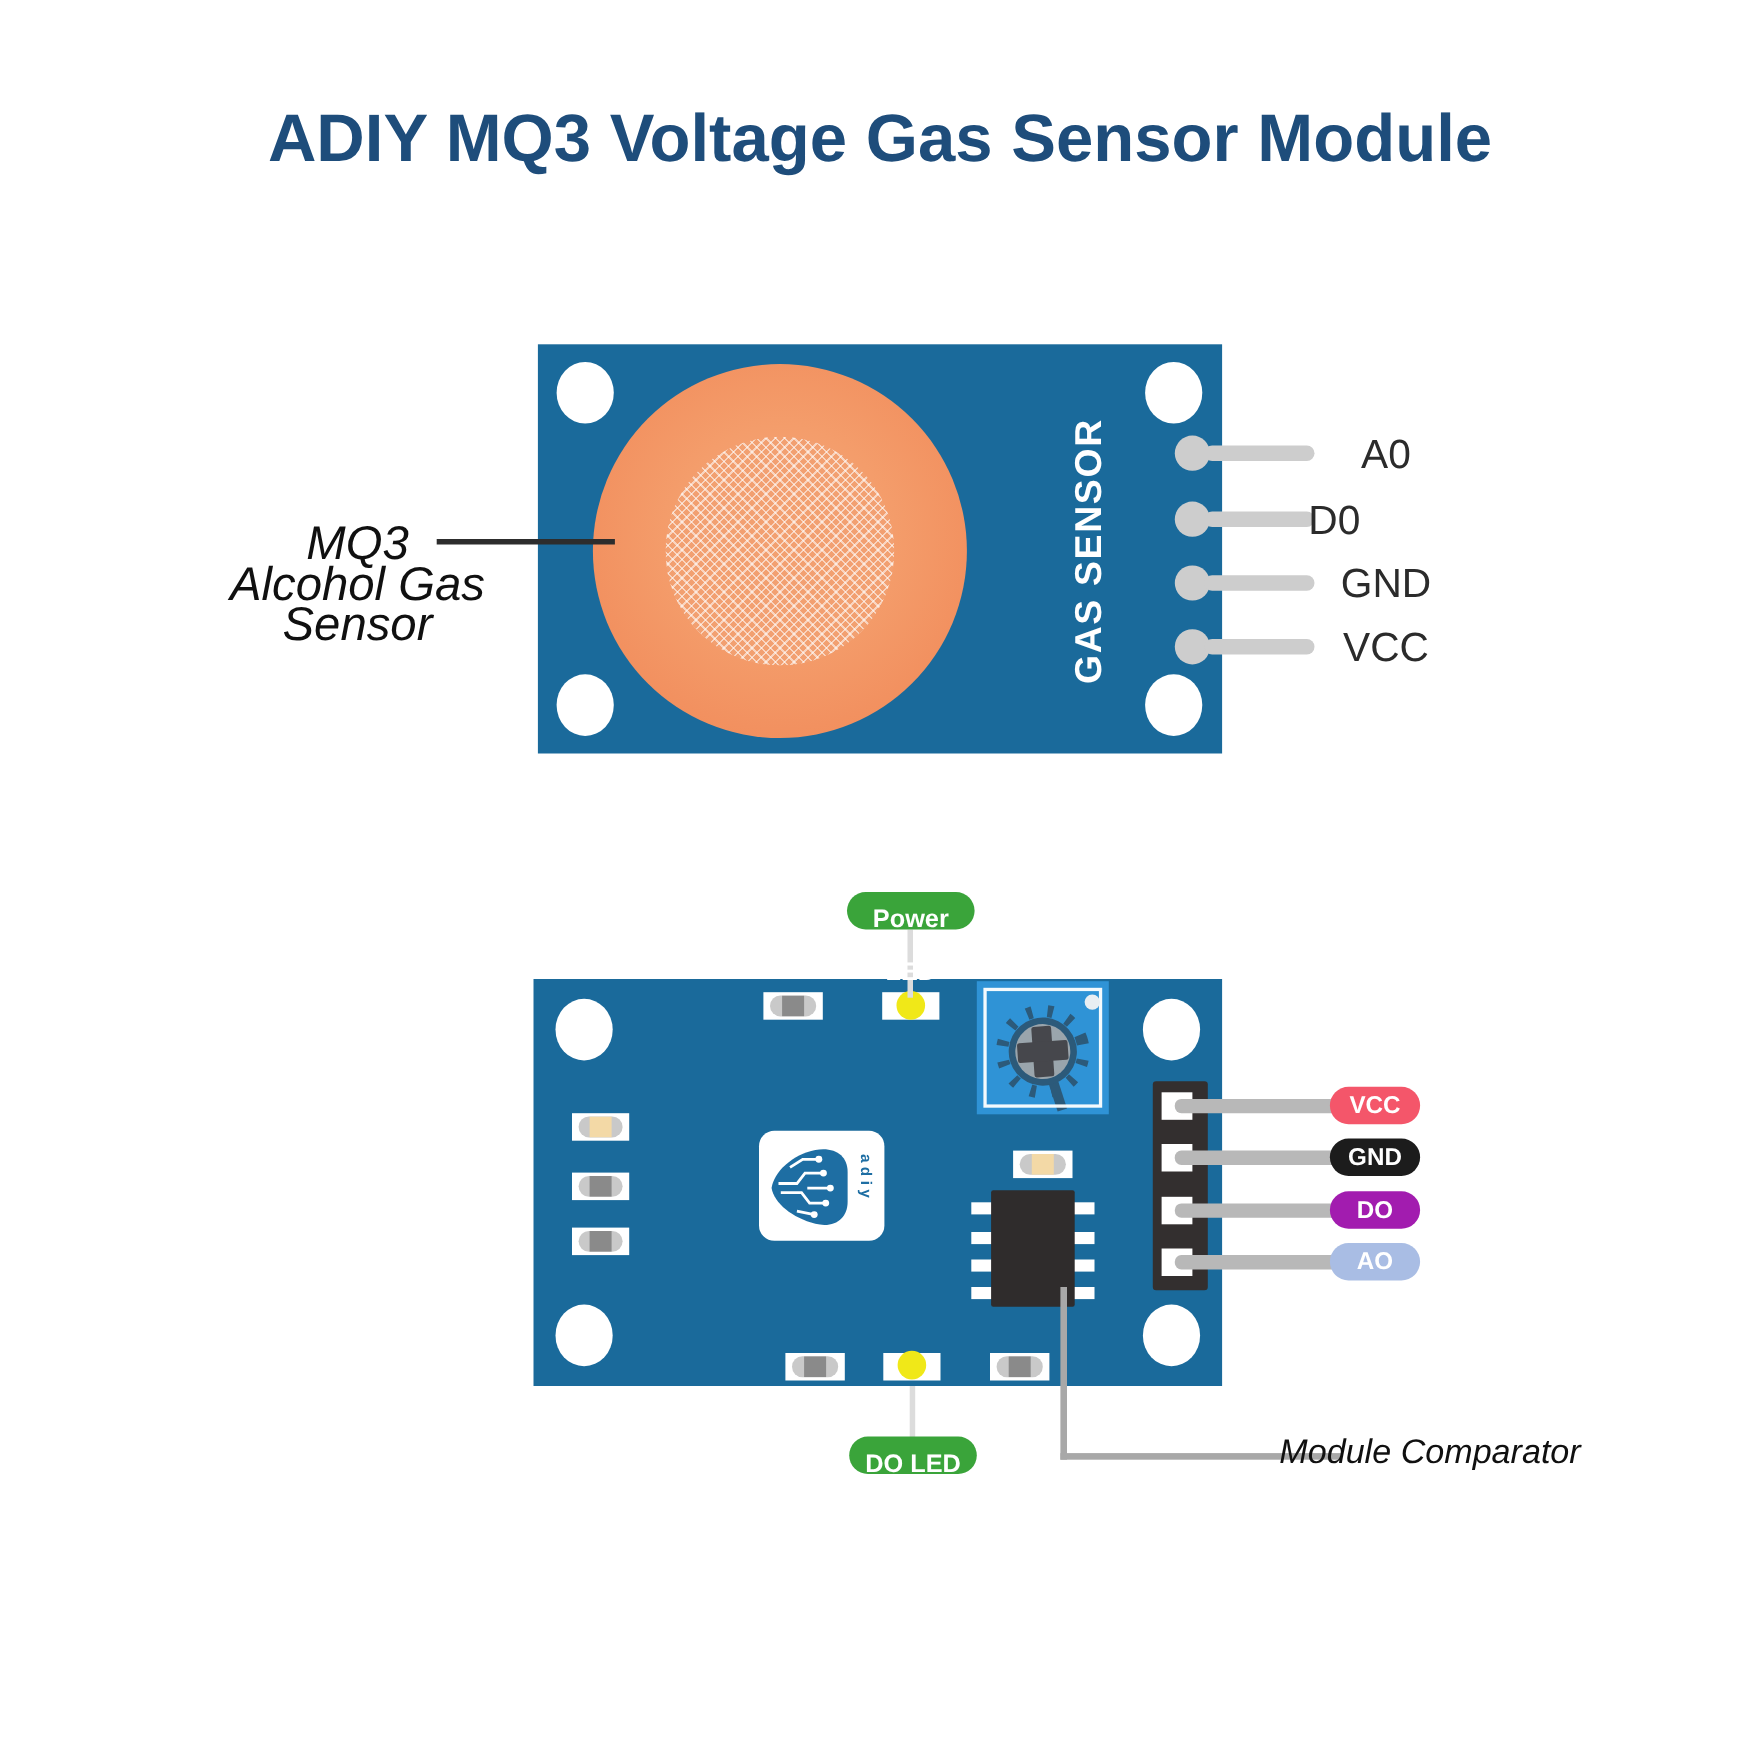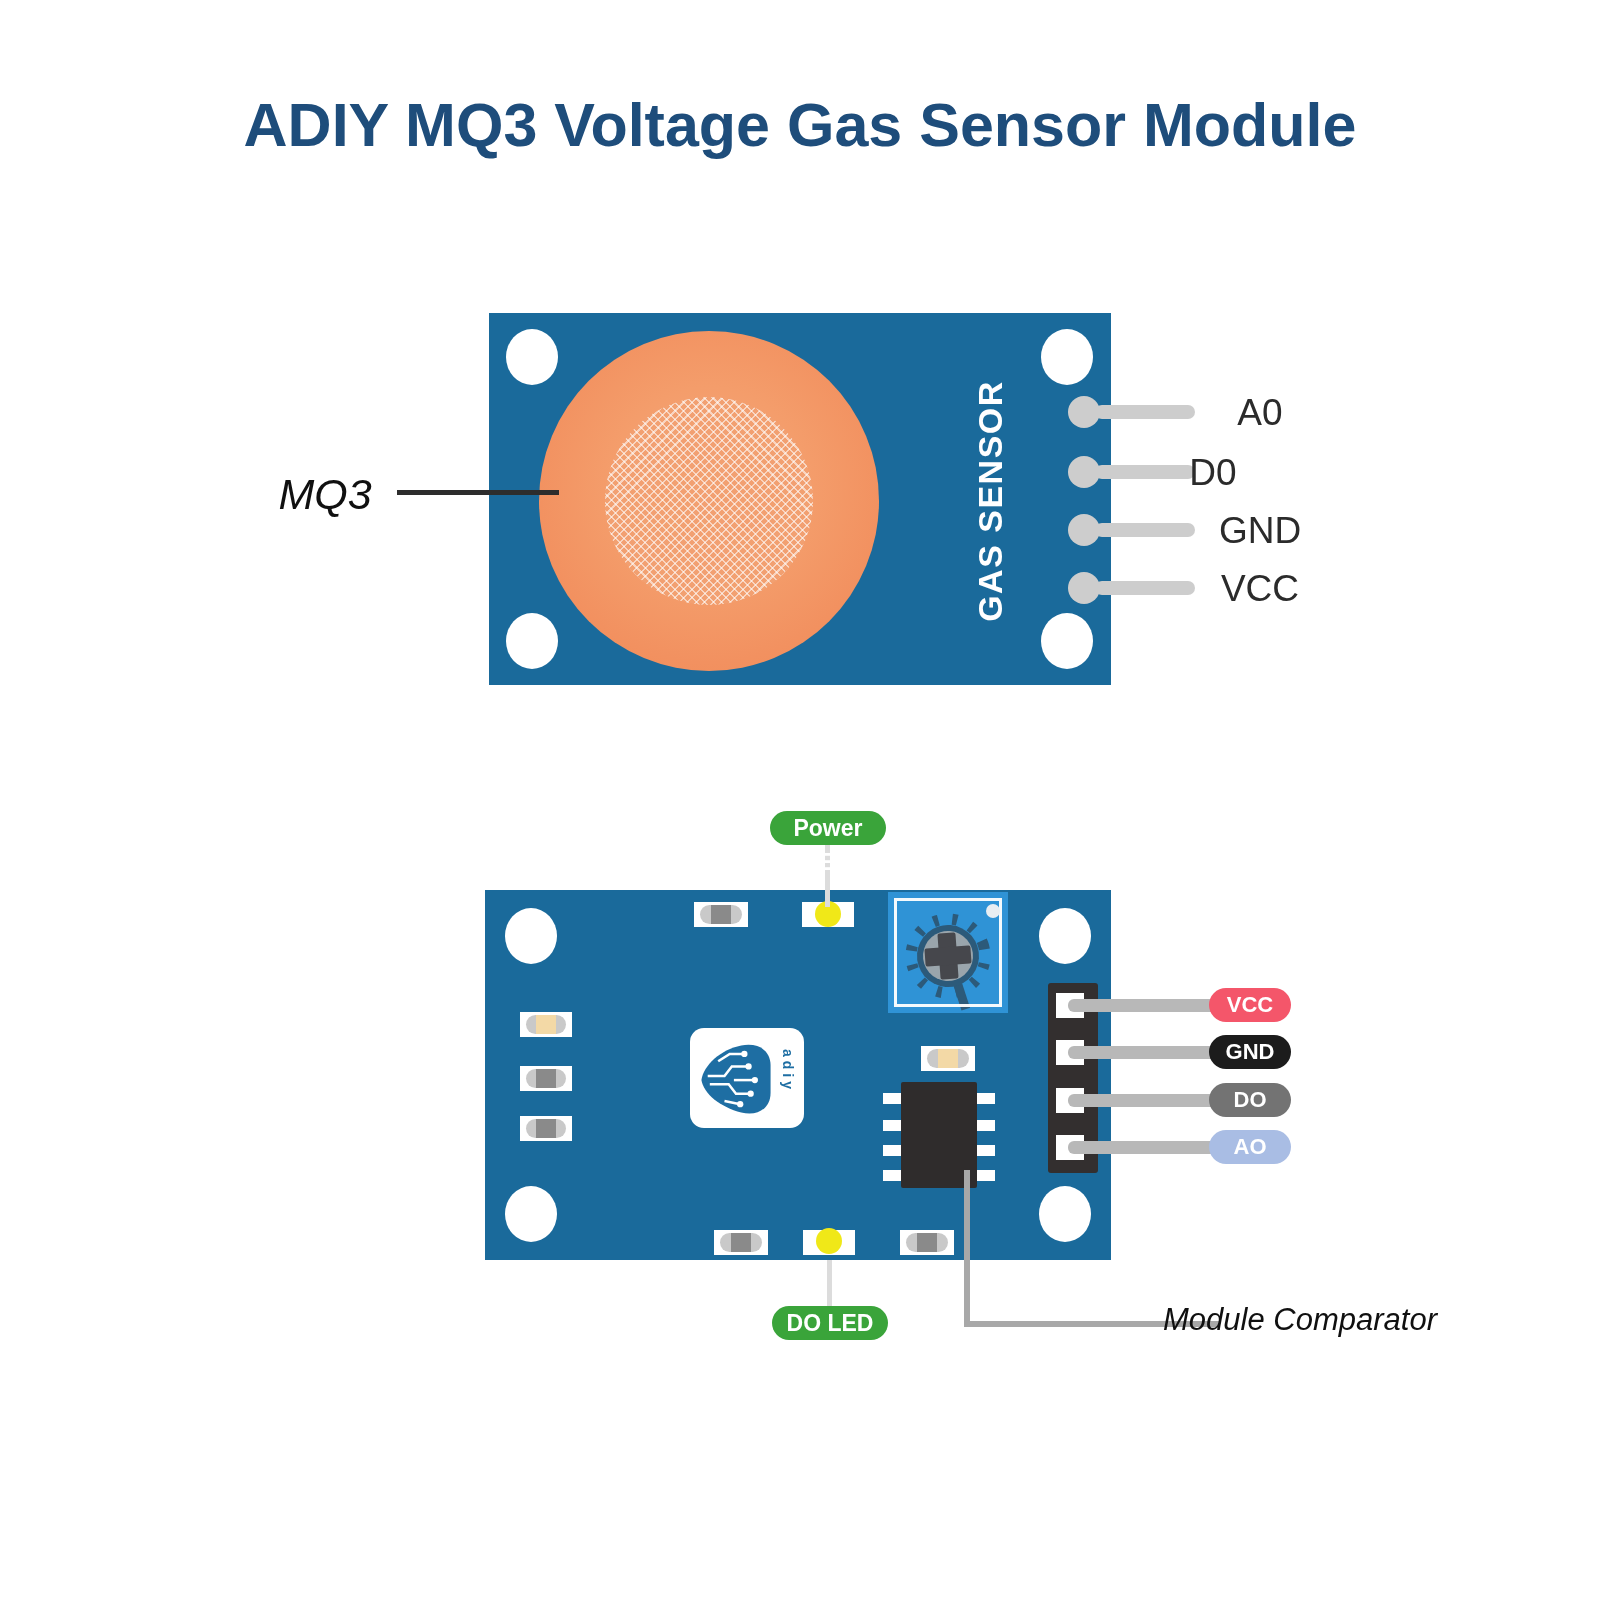--- a/index.html
+++ b/index.html
@@ -38,21 +38,21 @@
   
   .smd{position:absolute;background:#fff;}
   .smd .pill-b{position:absolute;left:6px;right:6px;top:3px;bottom:3px;border-radius:10px;
     background:#c9c9c9;overflow:hidden;}
   .smd .core{position:absolute;left:26%;right:26%;top:0;bottom:0;background:#8a8a8a;}
   .smd--tan .core{background:#f3d9a6;}
 
   .led-dot{position:absolute;width:26px;height:26px;border-radius:50%;background:#f0e818;}
 
   .badge{position:absolute;width:116px;height:34px;border-radius:17px;background:#3aa43a;
-    color:#fff;font-weight:bold;font-size:23px;text-align:center;line-height:34px;}
+    color:#fff;font-weight:bold;font-size:23px;text-align:center;line-height:48px;}
   .connector-v{position:absolute;width:5px;background:#dcdcdc;}
 
   .pot{position:absolute;left:888px;top:892px;width:120px;height:121px;background:#2f93d6;}
   .pot .inner-border{position:absolute;inset:6px;border:3px solid rgba(255,255,255,.95);}
   .pot-dot{position:absolute;left:986px;top:904px;width:14px;height:14px;border-radius:50%;
     background:#e9eef2;}
 
   .logo{position:absolute;left:690px;top:1028px;width:114px;height:100px;background:#fff;
     border-radius:14px;}
   .logo-text{position:absolute;right:-14px;top:43px;width:60px;color:#1e6ea3;font-weight:bold;
@@ -102,20 +102,21 @@
   <div class="wire" style="left:1095px;top:523px;width:100px;"></div>
   <div class="wire" style="left:1095px;top:581px;width:100px;"></div>
 
   <div class="pin-label" style="left:1190px;top:391px;">A0</div>
   <div class="pin-label" style="left:1143px;top:451px;">D0</div>
   <div class="pin-label" style="left:1190px;top:509px;">GND</div>
   <div class="pin-label" style="left:1190px;top:567px;">VCC</div>
 
   <div class="abs callout mq3-label">
     <div>MQ3</div>
+    <div>Alcohol Gas Sensor</div>
   </div>
   <div class="pointer" style="left:397px;top:490px;width:162px;height:5px;"></div>
 
   <div class="board" style="left: 485px; top: 890px; width: 626px; height: 370px; background: rgb(26, 106, 155);">
     <div class="hole" style="left:20px;top:18px;"></div>
     <div class="hole" style="left:554px;top:18px;"></div>
     <div class="hole" style="left:20px;top:296px;"></div>
     <div class="hole" style="left:554px;top:296px;"></div>
   </div>
 
@@ -206,21 +207,21 @@
   <div class="header-pin" style="top:1088px;"></div>
   <div class="header-pin" style="top:1135px;"></div>
 
   <div class="wire2" style="top:999px;"></div>
   <div class="wire2" style="top:1046px;"></div>
   <div class="wire2" style="top:1094px;"></div>
   <div class="wire2" style="top:1141px;"></div>
 
   <div class="pill" style="top: 988px; background: rgb(244, 86, 106);">VCC</div>
   <div class="pill" style="top: 1035px; background: rgb(28, 28, 28);">GND</div>
-  <div class="pill" style="top: 1083px; background: #737373;">DO</div>
+  <div class="pill" style="top: 1083px; background: #a21caf;">DO</div>
   <div class="pill" style="top: 1130px; background: rgb(169, 189, 228);">AO</div>
 
   <div class="smd" style="left:714px;top:1230px;width:54px;height:25px;">
     <div class="pill-b">
         <div class="core"></div>
       </div>
   </div>
   <div class="smd" style="left:803px;top:1230px;width:52px;height:25px;"></div>
   <div class="led-dot" style="left: 816px; top: 1228px; background: rgb(240, 232, 24);"></div>
   <div class="smd" style="left:900px;top:1230px;width:54px;height:25px;">

